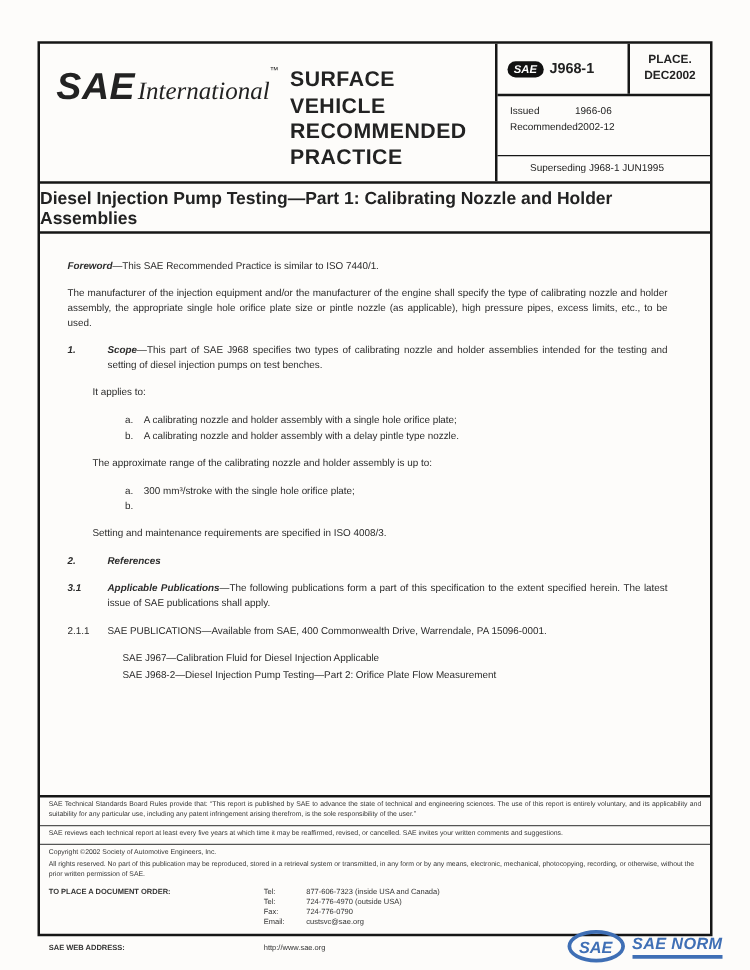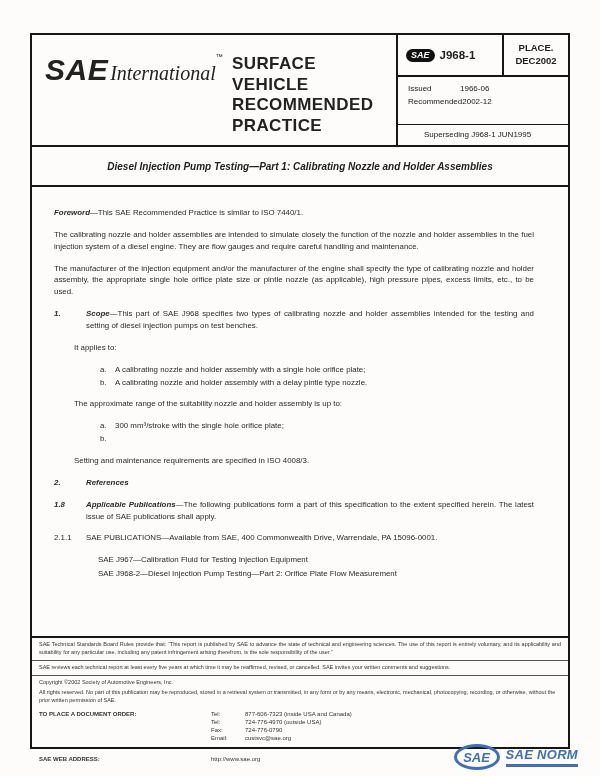--- a/index.html
+++ b/index.html
@@ -31,21 +31,21 @@
   .docnum-text { font-weight:bold; font-size:11.5px; }
   .reaf { flex:0 0 64px; text-align:center; font-weight:bold; font-size:9.5px; padding-top:7px; line-height:1.35; }
   .dates { flex:1; padding:7px 0 0 10px; font-size:8px; }
   .date-row { display:flex; margin-bottom:4px; }
   .d-label { flex:0 0 52px; }
   .superseding { border-top:1.5px solid #161616; font-size:8px; padding:5px 0 6px 26px; }
   
   .titlebar {
     flex:0 0 40px; border-bottom:2px solid #161616;
     display:flex; align-items:center; justify-content:center;
-    font-weight:bold; font-size:10px;font-style:italic;
+    font-weight:bold; font-size:14px;
   }
   
   .bodytext { flex:1; padding:20px 34px 0 22px; font-size:7.9px; line-height:1.5; color:#2b2b2b; overflow:hidden; }
   .para { margin-bottom:10px; }
   .just { text-align:justify; }
   .bi { font-weight:bold; font-style:italic; }
   .sect { display:flex; }
   .snum { flex:0 0 32px; }
   .stext { flex:1; text-align:justify; }
   .ind1 { margin-left:20px; }
@@ -114,70 +114,69 @@
       </div>
       <div class="superseding">Superseding J968-1 JUN1995</div>
     </div>
   </div>
 
   <div class="titlebar">Diesel Injection Pump Testing—Part 1: Calibrating Nozzle and Holder Assemblies</div>
 
   <div class="bodytext">
     <p class="para"><span class="bi">Foreword</span><span>—This SAE Recommended Practice is similar to ISO 7440/1.</span></p>
 
-    <p class="para just">The calibrating nozzle and holder assemblies are intended to simulate closely the function of the nozzle and holder assemblies in the fuel injection system of a diesel engine.  They are flow gauges and require careful handling and maintenance.</p>
     <p class="para just">The manufacturer of the injection equipment and/or the manufacturer of the engine shall specify the type of calibrating nozzle and holder assembly, the appropriate single hole orifice plate size or pintle nozzle (as applicable), high pressure pipes, excess limits, etc., to be used.</p>
 
     <div class="sect para">
       <div class="snum bi">1.</div>
       <div class="stext"><span class="bi">Scope</span><span>—This part of SAE J968 specifies two types of calibrating nozzle and holder assemblies intended for the testing and setting of diesel injection pumps on test benches.</span></div>
     </div>
 
     <p class="para ind1">It applies to:</p>
     <div class="list para">
       <div class="li">
           <span class="lm">a.</span>
           <span>A calibrating nozzle and holder assembly with a single hole orifice plate;</span>
         </div>
       <div class="li">
           <span class="lm">b.</span>
           <span>A calibrating nozzle and holder assembly with a delay pintle type nozzle.</span>
         </div>
     </div>
 
-    <p class="para ind1">The approximate range of the suitability nozzle and holder assembly is up to:</p>
+    <p class="para ind1">The approximate range of the calibrating nozzle and holder assembly is up to:</p>
     <div class="list para">
       <div class="li">
           <span class="lm">a.</span>
           <span>300 mm³/stroke with the single hole orifice plate;</span>
         </div>
       <div class="li">
           <span class="lm">b.</span>
         </div>
     </div>
 
     <p class="para ind1">Setting and maintenance requirements are specified in ISO 4008/3.</p>
 
     <div class="sect para">
       <div class="snum bi">2.</div>
       <div class="stext bi">References</div>
     </div>
 
     <div class="sect para">
-      <div class="snum bi">1.8</div>
+      <div class="snum bi">3.1</div>
       <div class="stext"><span class="bi">Applicable Publications</span><span>—The following publications form a part of this specification to the extent specified herein.  The latest issue of SAE publications shall apply.</span></div>
     </div>
 
     <div class="sect para">
       <div class="snum">2.1.1</div>
       <div class="stext"><span>SAE PUBLICATIONS</span><span>—Available from SAE, 400 Commonwealth Drive, Warrendale, PA 15096-0001.</span></div>
     </div>
 
     <div class="pubs">
-      <div class="pub">SAE J967—Calibration Fluid for Testing Injection Equipment</div>
+      <div class="pub">SAE J967—Calibration Fluid for Diesel Injection Applicable</div>
       <div class="pub">SAE J968-2—Diesel Injection Pump Testing—Part 2: Orifice Plate Flow Measurement</div>
     </div>
   </div>
 
   <div class="footer">
     <div class="notice">SAE Technical Standards Board Rules provide that: “This report is published by SAE to advance the state of technical and engineering sciences. The use of this report is entirely voluntary, and its applicability and suitability for any particular use, including any patent infringement arising therefrom, is the sole responsibility of the user.”</div>
     <div class="notice">SAE reviews each technical report at least every five years at which time it may be reaffirmed, revised, or cancelled. SAE invites your written comments and suggestions.</div>
     <div class="cblock">
       <div>Copyright ©2002 Society of Automotive Engineers, Inc.</div>
       <div class="rights">All rights reserved. No part of this publication may be reproduced, stored in a retrieval system or transmitted, in any form or by any means, electronic, mechanical, photocopying, recording, or otherwise, without the prior written permission of SAE.</div>

